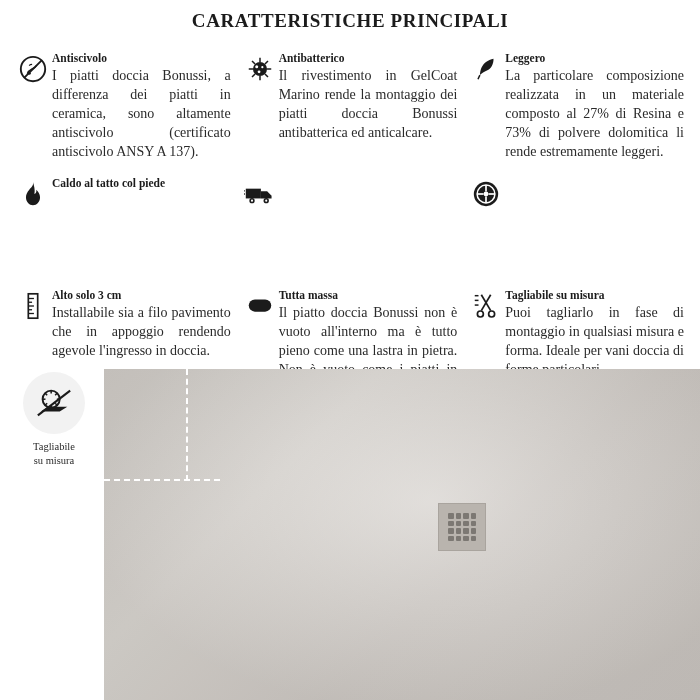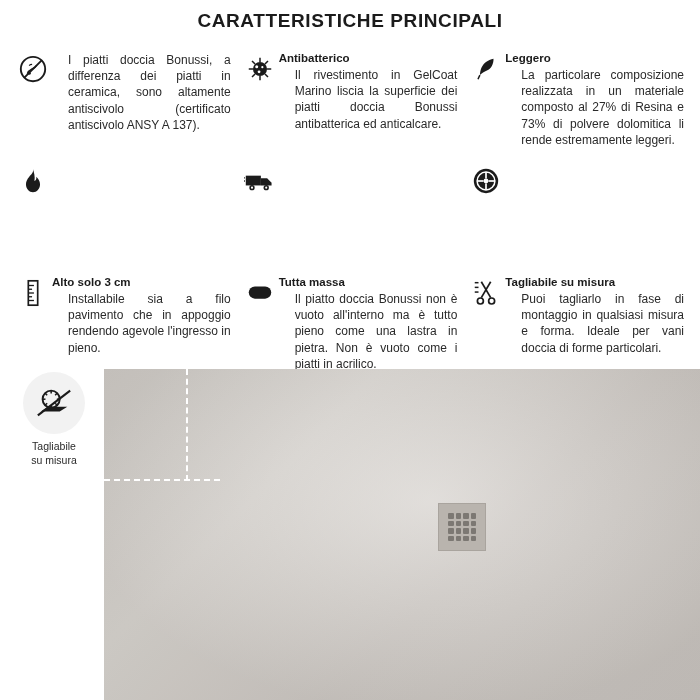--- a/index.html
+++ b/index.html
@@ -12,20 +12,21 @@
     background: #ffffff;
     font-family: "Liberation Sans", sans-serif;
     color: #231f20;
     overflow: hidden;
   }
   .page {
     position: relative;
     width: 700px;
     height: 700px;
     box-sizing: border-box;
+    font-family: Liberation Serif, serif;
   }
   .title {
     text-align: center;
     font-size: 19px;
     font-weight: bold;
     letter-spacing: 0.6px;
     padding-top: 10px;
     padding-bottom: 6px;
     color: #1b1b1b;
   }
@@ -56,25 +57,24 @@
     flex: 1 1 auto;
     padding-left: 2px;
   }
   .fhead {
     font-size: 11.5px;
     font-weight: bold;
     margin-bottom: 3px;
     color: #1b1b1b;
   }
   .fbody {
-    font-size: 12px;
+    font-size: 14px;
     line-height: 1.35;
     text-align: justify;
     color: #2a2a2a;
-    margin-left: 16px;
   }
   
   .bottom {
     position: absolute;
     left: 0;
     top: 366px;
     width: 700px;
     height: 334px;
   }
   .cut-badge {
@@ -162,20 +162,21 @@
       <div class="ficon">
         <svg width="30" height="30" viewBox="0 0 32 32">
           <circle cx="16" cy="16" r="13" fill="none" stroke="#1b1b1b" stroke-width="2"></circle>
           <path d="M10 21c1-3 3-4 5-5 2-1 4-2 5-4" fill="none" stroke="#1b1b1b" stroke-width="1.6"></path>
           <path d="M12 12.5c.8-1.2 2-1.6 3-1.2" fill="none" stroke="#1b1b1b" stroke-width="1.4"></path>
           <circle cx="12" cy="20.5" r="1.6" fill="#1b1b1b"></circle>
           <line x1="6.5" y1="25.5" x2="25.5" y2="6.5" stroke="#1b1b1b" stroke-width="2"></line>
         </svg>
       </div>
       <div class="ftext">
+        <div class="fhead">Antiscivolo</div>
         <div class="fbody">I piatti doccia Bonussi, a differenza dei piatti in ceramica, sono altamente antiscivolo (certificato antiscivolo ANSY A 137).</div>
       </div>
     </div>
 
     <div class="feature">
       <div class="ficon">
         <svg width="30" height="30" viewBox="0 0 32 32">
           <circle cx="16" cy="16" r="7.5" fill="#1b1b1b"></circle>
           <circle cx="12.5" cy="13.5" r="1.6" fill="#ffffff"></circle>
           <circle cx="18.5" cy="14" r="1.2" fill="#ffffff"></circle>
@@ -187,21 +188,21 @@
             <line x1="23.5" y1="16" x2="28" y2="16"></line>
             <line x1="10.7" y1="10.7" x2="7.5" y2="7.5"></line>
             <line x1="21.3" y1="21.3" x2="24.5" y2="24.5"></line>
             <line x1="10.7" y1="21.3" x2="7.5" y2="24.5"></line>
             <line x1="21.3" y1="10.7" x2="24.5" y2="7.5"></line>
           </g>
         </svg>
       </div>
       <div class="ftext">
         <div class="fhead">Antibatterico</div>
-        <div class="fbody">Il rivestimento in GelCoat Marino liscia la superficie dei piatti doccia Bonussi antibatterica ed anticalcare.</div>
+        <div class="fbody">Il rivestimento in GelCoat Marino rende la montaggio dei piatti doccia Bonussi antibatterica ed anticalcare.</div>
       </div>
     </div>
 
     <div class="feature">
       <div class="ficon">
         <svg width="30" height="30" viewBox="0 0 32 32">
           <path d="M24 5c-6 1-11 5-13 10-1 2.5-1.3 5-1.5 7.5 2-2 4.5-3.5 7.5-4.8 4.5-2 7.2-7 7-12.7z" fill="#1b1b1b"></path>
           <path d="M9.5 22.5c-.8 1.5-1.5 3-2 4.5" stroke="#1b1b1b" stroke-width="1.6" fill="none"></path>
         </svg>
       </div>
@@ -211,20 +212,21 @@
       </div>
     </div>
 
     <div class="feature">
       <div class="ficon">
         <svg width="30" height="30" viewBox="0 0 32 32">
           <path d="M16 3c1 4-2 6-4 8.5-2.2 2.7-3.5 5-3.5 8 0 5 3.5 8.5 7.5 8.5s7.5-3.5 7.5-8.5c0-3.5-2-6-4-8 .5 2.5-.5 4-2 4.5 1-4-0.5-9-1.5-13z" fill="#1b1b1b"></path>
         </svg>
       </div>
       <div class="ftext">
+        <div class="fhead">Caldo al tatto col piede</div>
       </div>
     </div>
 
     <div class="feature">
       <div class="ficon">
         <svg width="32" height="30" viewBox="0 0 36 32">
           <rect x="2" y="10" width="17" height="11" fill="#1b1b1b"></rect>
           <path d="M19 13h7l5 5v3h-12z" fill="#1b1b1b"></path>
           <circle cx="9" cy="23.5" r="3" fill="#1b1b1b"></circle>
           <circle cx="9" cy="23.5" r="1.2" fill="#ffffff"></circle>
@@ -264,21 +266,21 @@
             <line x1="11" y1="8" x2="17" y2="8"></line>
             <line x1="11" y1="12" x2="15" y2="12"></line>
             <line x1="11" y1="16" x2="17" y2="16"></line>
             <line x1="11" y1="20" x2="15" y2="20"></line>
             <line x1="11" y1="24" x2="17" y2="24"></line>
           </g>
         </svg>
       </div>
       <div class="ftext">
         <div class="fhead">Alto solo 3 cm</div>
-        <div class="fbody">Installabile sia a filo pavimento che in appoggio rendendo agevole l'ingresso in pieno.</div>
+        <div class="fbody">Installabile sia a filo pavimento che in appoggio rendendo agevole l'ingresso in doccia.</div>
       </div>
     </div>
 
     <div class="feature">
       <div class="ficon">
         <svg width="30" height="30" viewBox="0 0 32 32">
           <rect x="4" y="9" width="24" height="13" rx="6.5" fill="#1b1b1b"></rect>
         </svg>
       </div>
       <div class="ftext">

